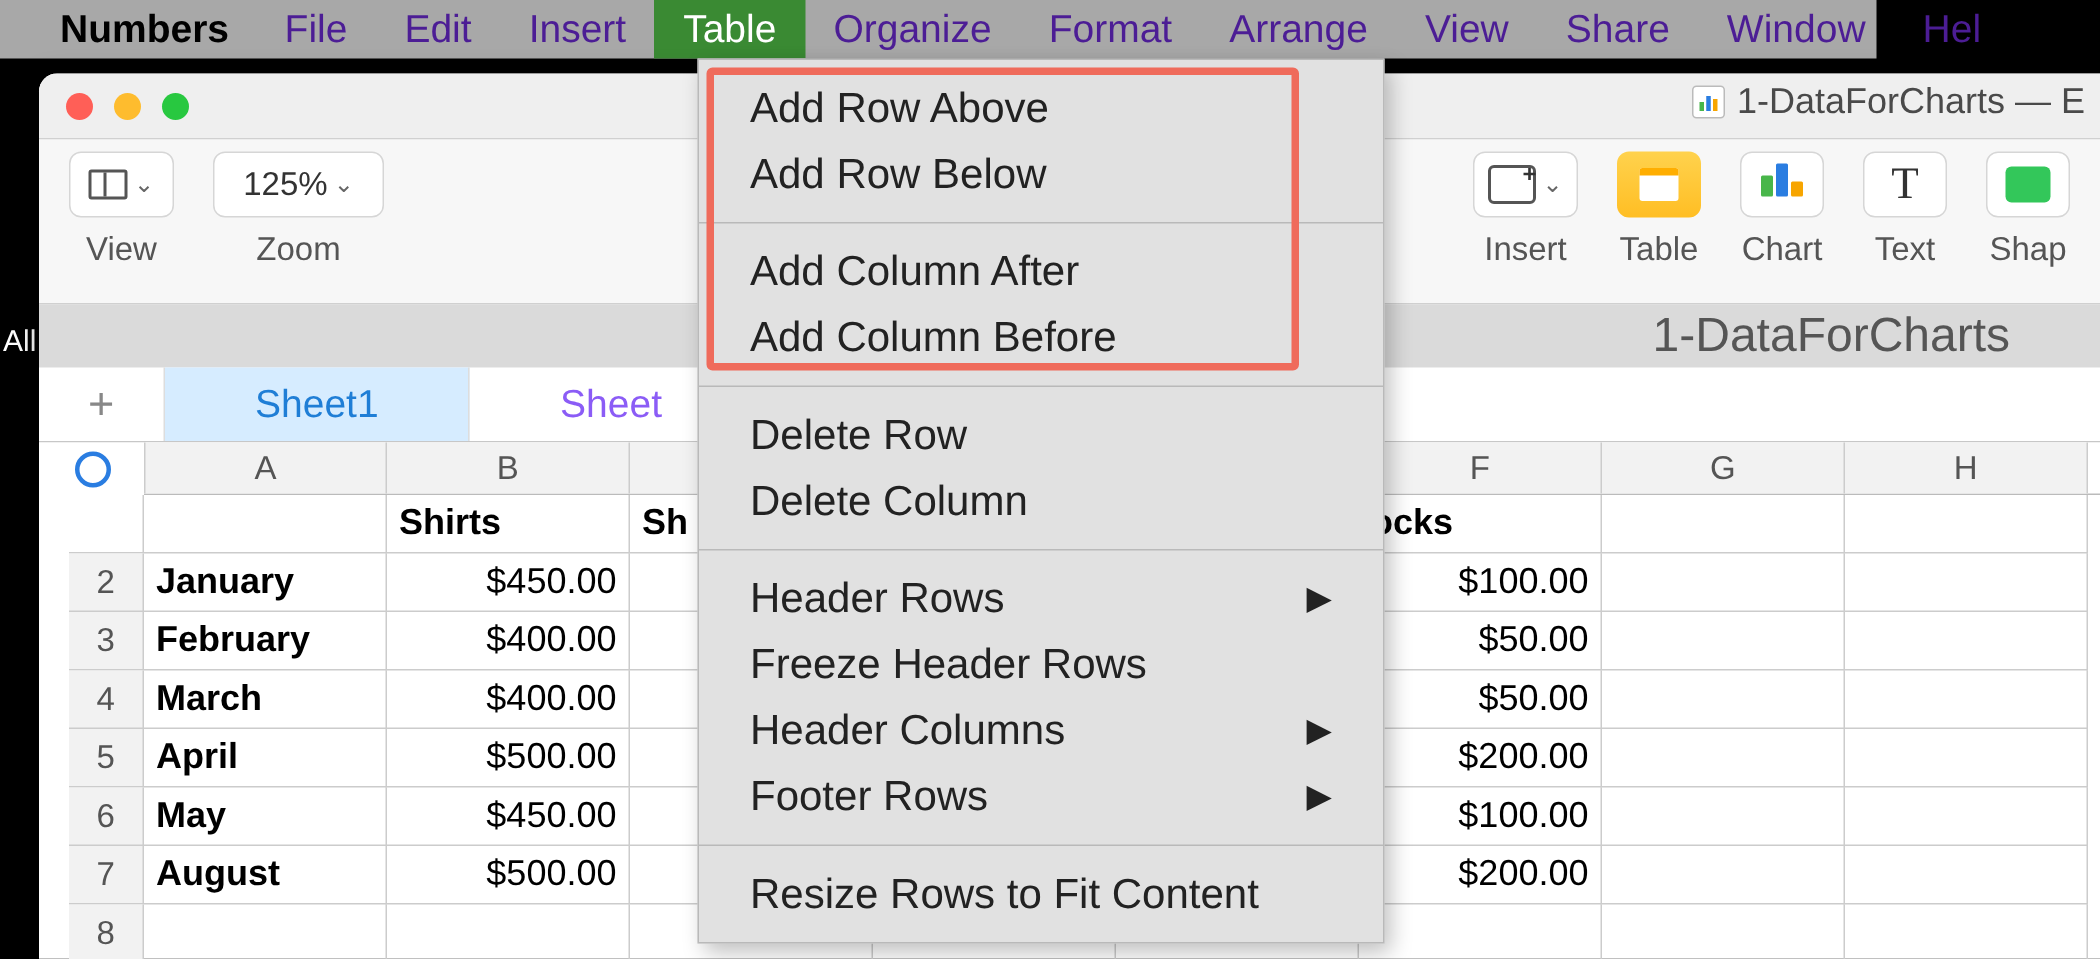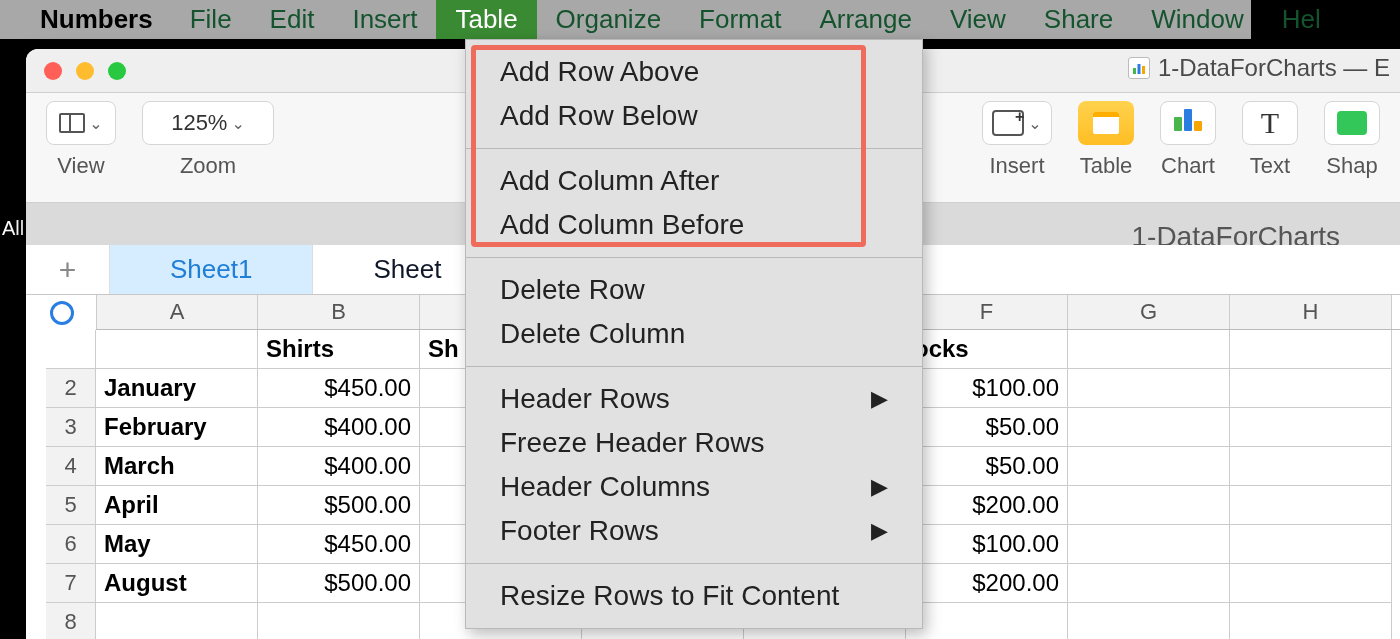--- a/index.html
+++ b/index.html
@@ -1,61 +1,61 @@
 <!DOCTYPE html>
 <html><head>
 <meta charset="utf-8">
 <style>
   * { box-sizing: border-box; margin: 0; padding: 0; }
   html, body { width: 1400px; height: 639px; overflow: hidden; font-family: -apple-system, "Helvetica Neue", Arial, sans-serif; background:#000; }
   
   .menubar { position:absolute; left:0; top:0; width:1251px; height:39px; background:#a8a8a8; display:flex; align-items:center; }
   .menubar .app-name { font-weight:700; font-size:26px; padding:0 18px 0 40px; color:#000; }
-  .menubar .item { font-size:26px; color:#14532d; padding:0 19px; height:39px; display:flex; align-items:center; cursor:default; }
+  .menubar .item { font-size:26px; color:#4c1d95; padding:0 19px; height:39px; display:flex; align-items:center; cursor:default; }
   .menubar .item.active { background:#3a8a33; color:#fff; }
   
   .window { position:absolute; left:26px; top:49px; width:1374px; height:590px; background:#fff; border-radius:12px 0 0 0; box-shadow:0 6px 20px rgba(0,0,0,.35); overflow:hidden; }
   .titlebar { height:44px; background:#efefef; display:flex; align-items:center; padding-left:18px; border-bottom:1px solid #d0d0d0; }
   .traffic { display:flex; gap:14px; }
   .traffic span { width:18px; height:18px; border-radius:50%; display:inline-block; }
   .red{background:#ff5f57;} .yellow{background:#febc2e;} .green{background:#28c840;}
   .doc-title { position:absolute; right:10px; top:5px; font-size:24px; color:#4a4a4a; display:flex; align-items:center; gap:8px;justify-content:space-between; }
   .doc-icon{ width:22px; height:22px; background:#fff; border:1px solid #bbb; border-radius:3px; display:flex; align-items:center; justify-content:center; }
   .doc-icon svg{width:14px;height:14px;}
   
   .toolbar { height:110px; background:#f7f7f7; border-bottom:1px solid #d0d0d0; display:flex; align-items:flex-start; padding:8px 20px 0 20px; gap:26px; }
   .tgroup{display:flex;flex-direction:column;align-items:center;}
   .tgroup .btn{height:44px;background:#fff;border:1px solid #d6d6d6;border-radius:8px;display:flex;align-items:center;justify-content:center;font-size:22px;color:#333;}
   .tgroup .lbl{font-size:22px;color:#555;margin-top:8px;}
   .btn-view{width:70px;}
-  .btn-zoom{width:132px;}
+  .btn-zoom{width:114px;}
   .btn-insert{width:70px;}
   .btn-table{width:56px;background:linear-gradient(#ffd24d,#ffbe24)!important;border:none!important;border-radius:8px;}
   .btn-chart{width:56px;}
   .btn-text{width:56px;}
   .btn-shape{width:56px;}
   .chev{font-size:16px;color:#666;margin-left:4px;}
   .tbl-icon{display:inline-block;width:26px;height:22px;position:relative;background:#fff;border-radius:2px;}
   .tbl-icon::before{content:"";position:absolute;left:0;top:0;width:100%;height:5px;background:#ffae00;border-radius:2px 2px 0 0;}
   .chart-icon span{display:inline-block;width:8px;margin:0 1px;border-radius:1px;}
   .c1{height:14px;background:#48b64a;} .c2{height:22px;background:#2a7de1;} .c3{height:10px;background:#f7a500;}
   .big-T{font-size:30px;font-family:Georgia,serif;color:#333;}
   .shape-icon{width:30px;height:24px;background:#33c75a;border-radius:4px;}
   
   .sheetbar{height:52px;background:#dadada;border-bottom:1px solid #c7c7c7;position:relative;}
-  .tabbar-right-label{position:absolute;right:60px;top:18px;font-size:28px;color:#555;}
+  .tabbar-right-label{position:absolute;right:60px;top:2px;font-size:32px;color:#555;}
   
   .left-black{position:absolute;left:0;top:0;width:26px;height:639px;background:#000;}
   .left-black .all{position:absolute;left:2px;top:217px;color:#fff;font-size:20px;}
   
   .tabsrow{position:absolute;left:26px; top:245px; width:1374px; height:50px; background:#fff; border-bottom:1px solid #c7c7c7; display:flex; align-items:stretch;}
   .plus-tab{width:84px;display:flex;align-items:center;justify-content:center;font-size:30px;color:#888;border-right:1px solid #ddd;}
   .tab{padding:0 60px;display:flex;align-items:center;font-size:26px;color:#555;border-right:1px solid #ddd;}
   .tab.active{background:#d6ecff;color:#1f7ed6;}
-  .tab.partial{color:#0f172a;}
+  .tab.partial{color:#8b5cf6;}
   .fncell{flex:1;border-left:1px solid #ddd;}
   
   .grid{position:absolute;left:26px;top:295px;right:0;bottom:0;background:#fff;}
   .colheads{position:absolute;left:70px;top:0;right:0;height:35px;display:flex;border-bottom:1px solid #bbb;}
   .colheads div{flex:0 0 162px;border-right:1px solid #ccc;display:flex;align-items:center;justify-content:center;font-size:22px;color:#555;background:#f2f2f2;}
   .colheads div:first-child{border-left:1px solid #ccc;}
   .corner-circle{position:absolute;left:24px;top:6px;width:24px;height:24px;border:3px solid #2a7de1;border-radius:50%;}
   .rowheads{position:absolute;left:20px;top:35px;width:50px;}
   .rowheads div{height:39px;border-bottom:1px solid #ccc;border-right:1px solid #ccc;display:flex;align-items:center;justify-content:center;font-size:22px;color:#555;background:#f2f2f2;}
   .cells{position:absolute;left:70px;top:35px;right:0;}

